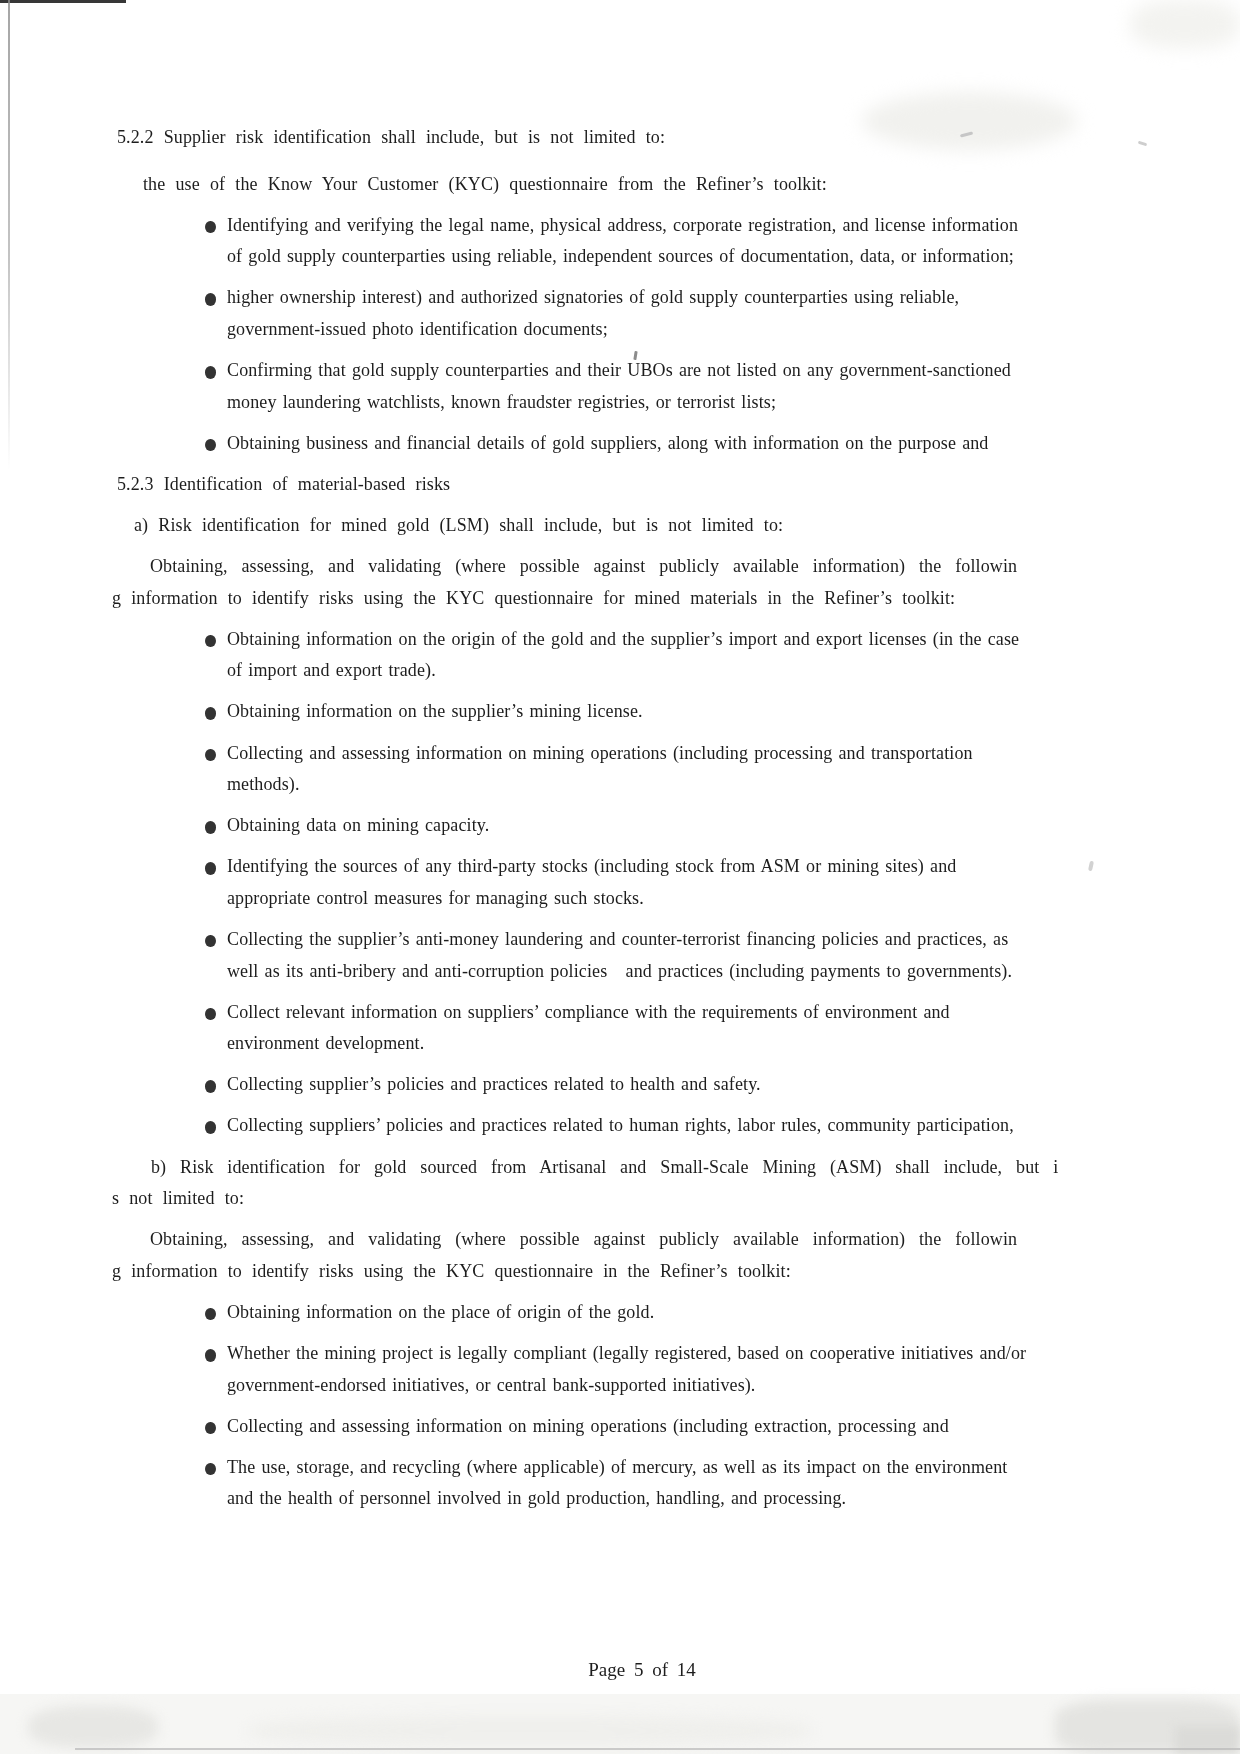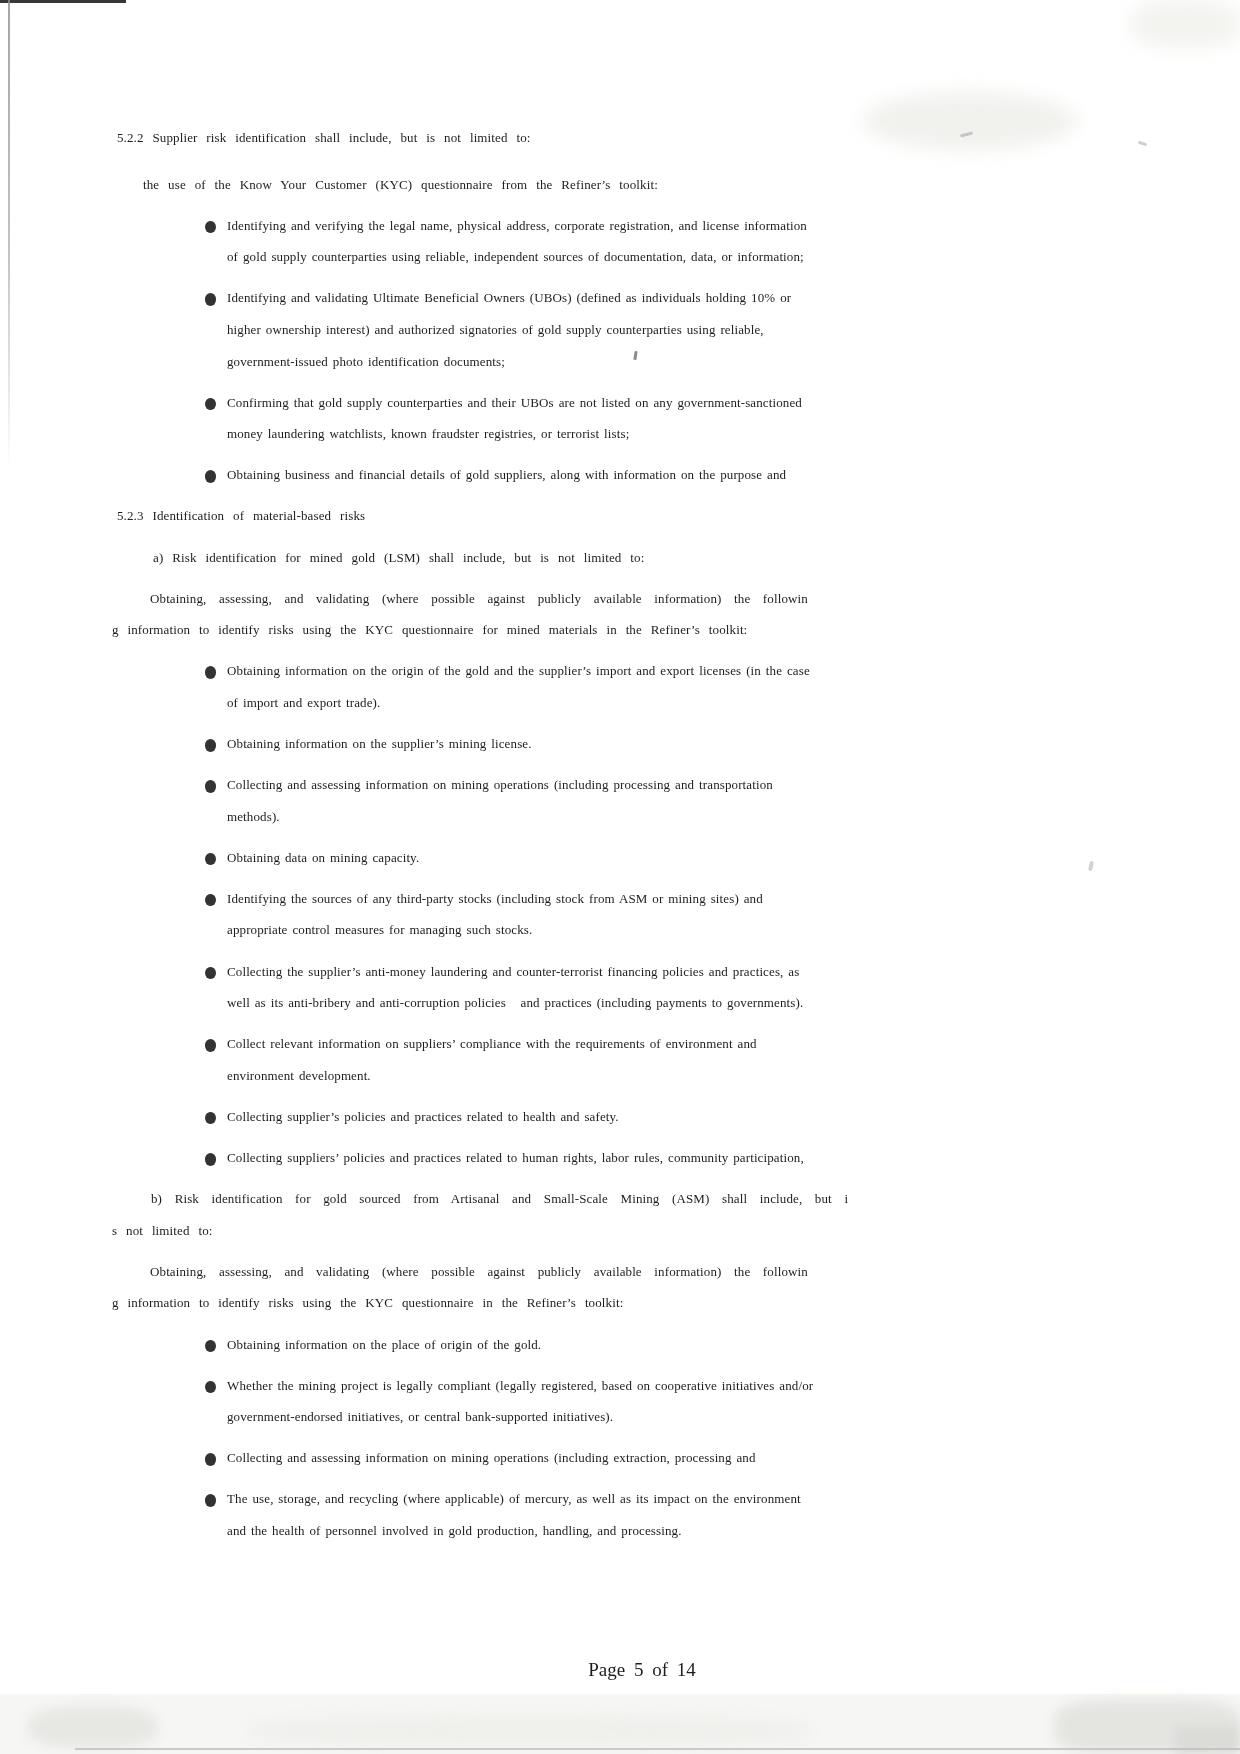--- a/index.html
+++ b/index.html
@@ -5,26 +5,26 @@
   html,body{margin:0;padding:0}
   body{
     width:1240px;height:1754px;position:relative;overflow:hidden;
     background:#ffffff;
     font-family:"Liberation Serif", serif;
     color:#1d1d1d;
   }
   
   #content{
     position:absolute;left:117px;top:122px;width:1042px;
-    font-size:13px;line-height:31.6px;letter-spacing:.12px;
+    font-size:18px;line-height:31.6px;letter-spacing:.12px;
   }
   .blk{margin-top:9.5px}
   .blk:first-child{margin-top:0}
   .lead{margin-left:26px;margin-top:15px}
-  .sub{margin-left:36px}
+  .sub{margin-left:17px}
   .line{white-space:nowrap;word-spacing:1.5px}
   .wide{word-spacing:5.5px}
   .xwide{word-spacing:9.2px}
   .ind33{margin-left:33px}
   .ind18{margin-left:34px}
   .neg4{margin-left:-5px}
   .bullet{position:relative;padding-left:110px}
   .bullet .dot{
     position:absolute;left:88px;top:11px;width:11px;height:12.5px;
     border-radius:50%;background:#333;
@@ -87,21 +87,20 @@
     <div class="blk lead">
       <div class="line wide">the use of the Know Your Customer (KYC) questionnaire from the Refiner’s toolkit:</div>
     </div>
     <div class="blk bullet">
       <span class="dot"></span>
       <div class="line">Identifying and verifying the legal name, physical address, corporate registration, and license information</div>
       <div class="line">of gold supply counterparties using reliable, independent sources of documentation, data, or information;</div>
     </div>
     <div class="blk bullet">
       <span class="dot"></span>
-      <div class="line">Identifying and validating Ultimate Beneficial Owners (UBOs) (defined as individuals holding 10% or</div>
       <div class="line">higher ownership interest) and authorized signatories of gold supply counterparties using reliable,</div>
       <div class="line">government-issued photo identification documents;</div>
     </div>
     <div class="blk bullet">
       <span class="dot"></span>
       <div class="line">Confirming that gold supply counterparties and their UBOs are not listed on any government-sanctioned</div>
       <div class="line">money laundering watchlists, known fraudster registries, or terrorist lists;</div>
     </div>
     <div class="blk bullet">
       <span class="dot"></span>

